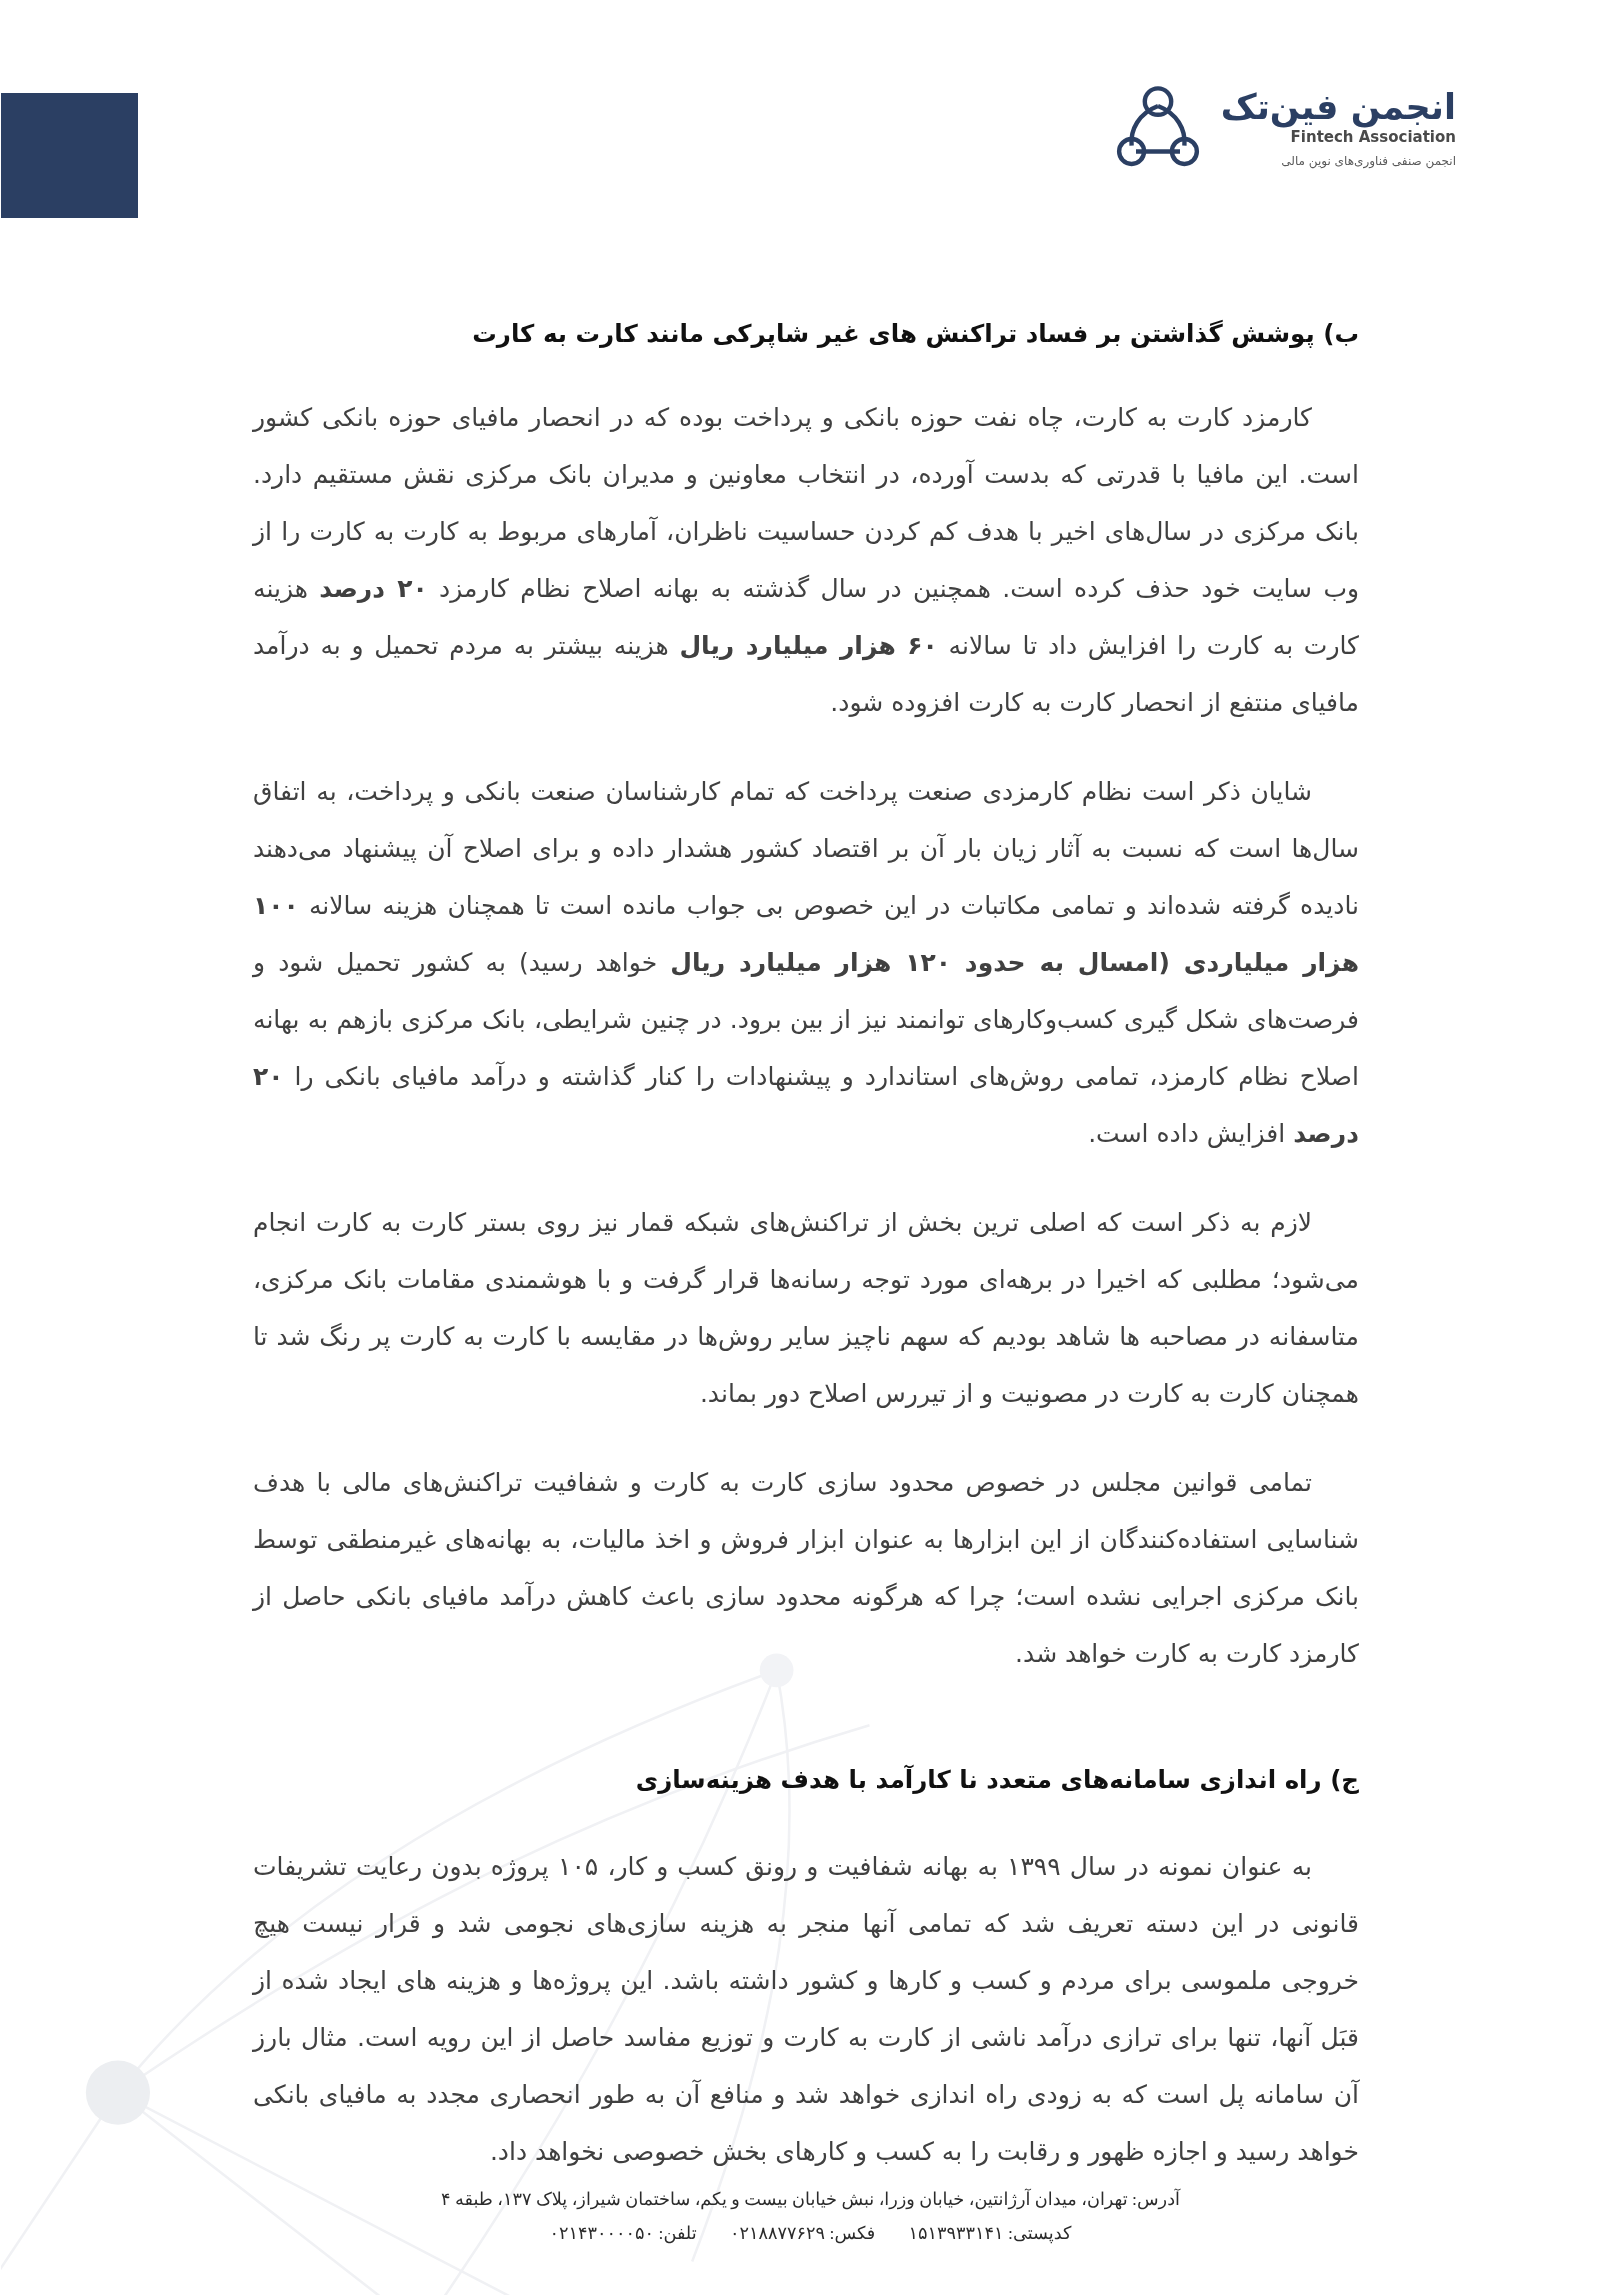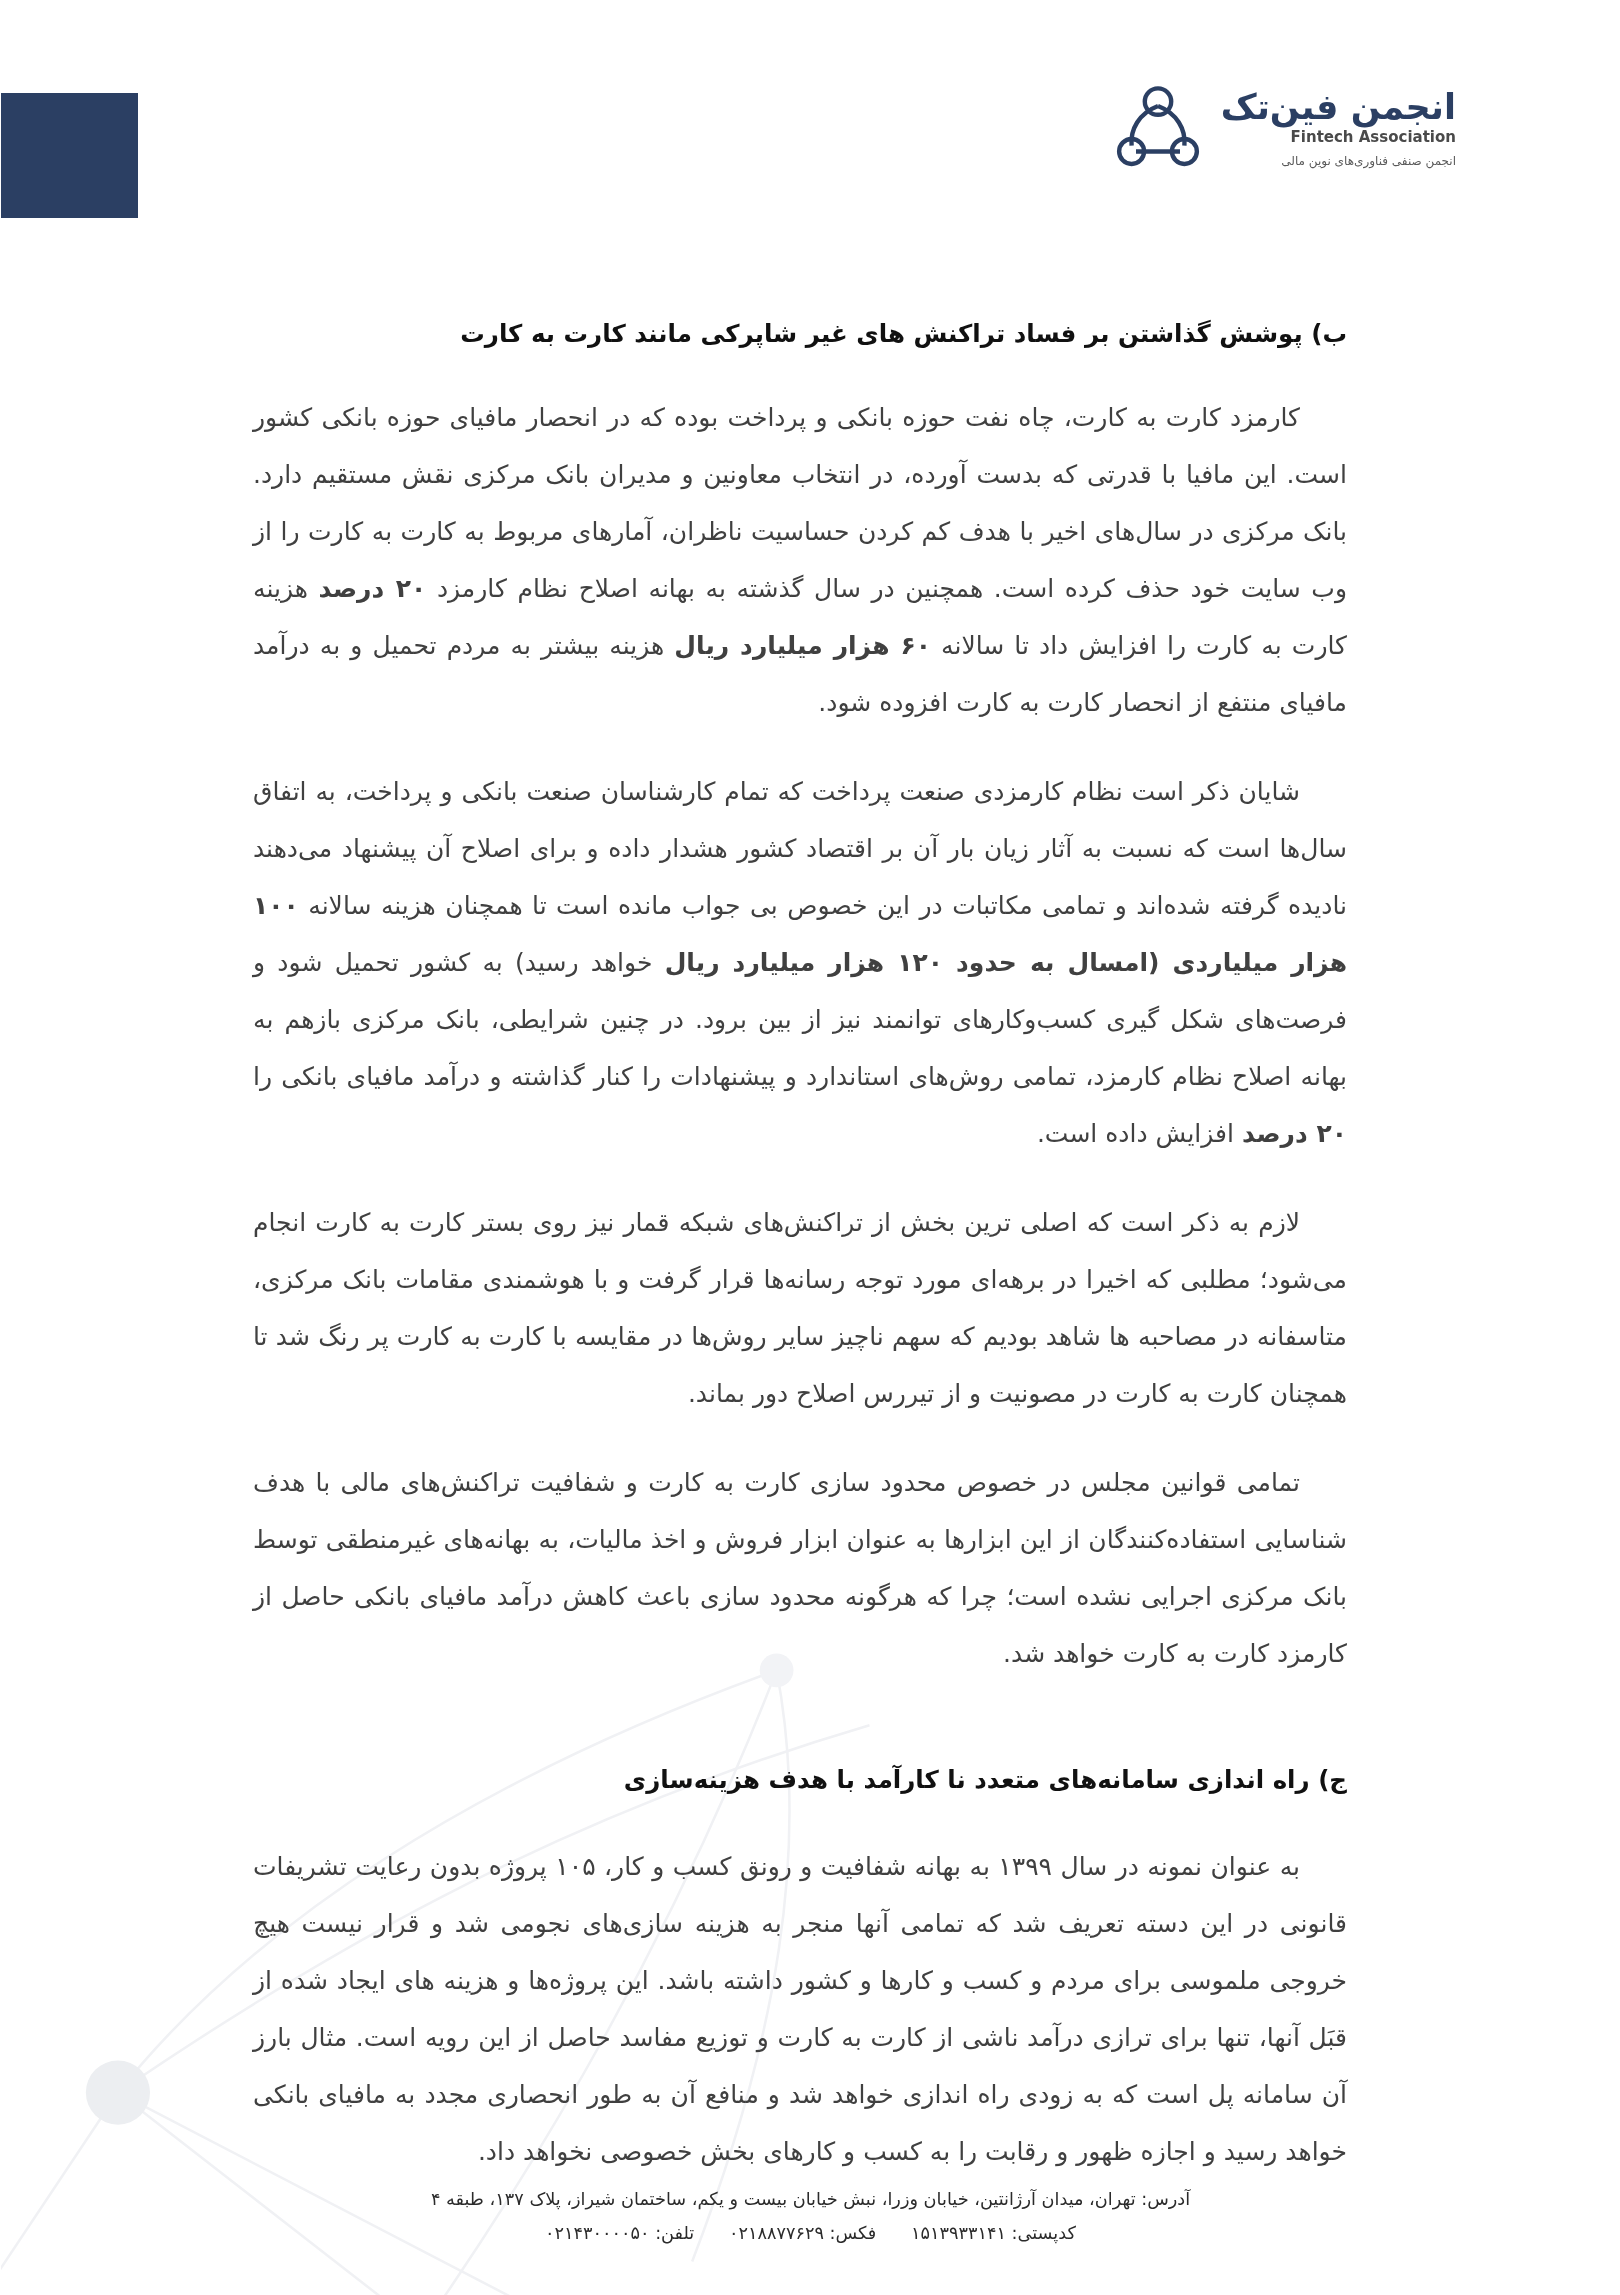--- a/index.html
+++ b/index.html
@@ -24,38 +24,38 @@
   .logo-mark{width:88px;height:88px;flex:0 0 88px;}
   .logo-text{display:flex;flex-direction:column;align-items:flex-start;}
   .logo-fa{font-size:35px;font-weight:bold;color:#2b3f63;letter-spacing:0;line-height:1.12;
            direction:rtl;white-space:nowrap;}
   .logo-en{font-size:15px;font-weight:bold;color:#4a4a4a;line-height:1.2;direction:ltr;
            white-space:nowrap;margin-top:1.7px;}
   .logo-sub{font-size:12px;color:#5a5a5a;direction:rtl;white-space:nowrap;margin-top:7.6px;
             line-height:1.2;}
 
   
-  .content{position:absolute;top:314px;right:12px;left:0;z-index:2;
+  .content{position:absolute;top:314px;right:0;left:0;z-index:2;
            padding:0 262px 0 253px;}
   h2.section-heading{
     font-size:24.5px;font-weight:bold;color:#111;margin:0 0 35px 0;
     text-align:right;line-height:1.65;direction:rtl;
   }
   h2.section-heading.second{margin-top:78px;margin-bottom:37px;}
   p.para{
     font-size:25px;line-height:2.28;color:#404040;text-align:justify;
     text-align-last:right;margin:0 0 32px 0;direction:rtl;
     text-indent:47px;
   }
   p.para b{font-weight:bold;}
 
   
   .footer{position:absolute;bottom:44px;right:0;left:0;text-align:center;z-index:3;
           direction:rtl;color:#2b2b2b;}
-  .footer-line{font-size:17.7px;line-height:1.95;white-space:nowrap;}
+  .footer-line{font-size:17.7px;line-height:1.95;white-space:nowrap;font-family:Liberation Serif, serif;}
   .footer-line .gap{display:inline-block;width:29px;}
 </style>
 </head>
 <body>
 
 <div class="page">
 
   <svg class="watermark" viewBox="0 0 1100 900" xmlns="http://www.w3.org/2000/svg" aria-hidden="true">
     <g stroke="#f0f1f4" stroke-width="3" fill="none">
       <path d="M200 620 C 360 420, 620 250, 980 120"></path>

